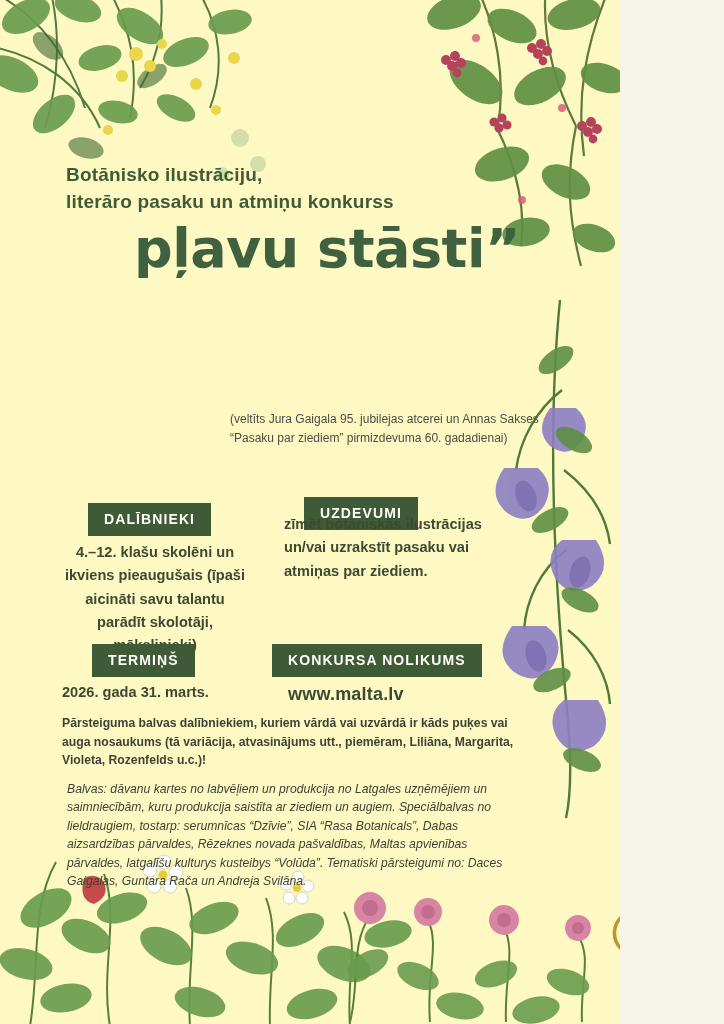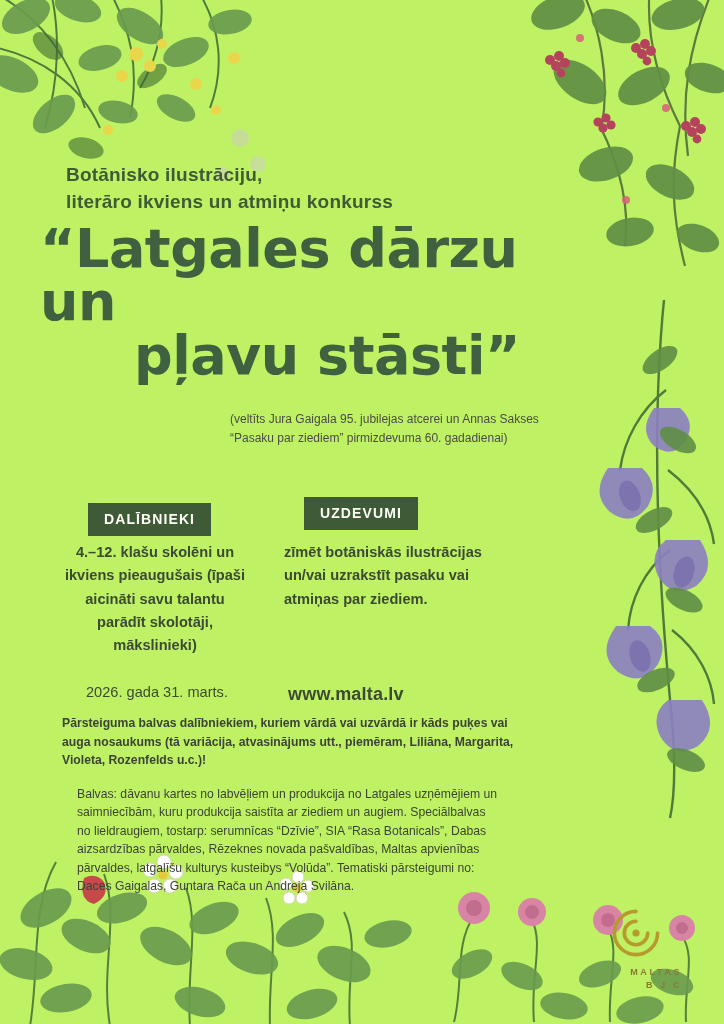--- a/index.html
+++ b/index.html
@@ -8,23 +8,23 @@
   }
   body {
     width: 724px;
     height: 1024px;
     overflow: hidden;
     font-family: "Liberation Sans", sans-serif;
     background: #f7f4ea;
   }
   .poster {
     position: relative;
-    width: 724px;
+    width: 620px;
     height: 1024px;
-    background: #bef264;
+    background: #fef9c3;
     overflow: hidden;
   }
 
   
   .deco {
     position: absolute;
     pointer-events: none;
   }
   .deco-top-left  { left: -10px;  top: -12px;  }
   .deco-top-right { right: -6px;  top: -14px;  }
@@ -94,31 +94,31 @@
   .pill-nolikums        { left: 272px; top: 644px; }
 
   .block-text {
     position: absolute;
     color: #3c4a34;
     font-size: 14.6px;
     line-height: 1.6;
     font-weight: bold;
   }
   .col-left  { left: 62px;  top: 541px; width: 186px; text-align: center; }
-  .col-right { left: 284px; top: 541px; width: 200px; }
+  .col-right { left: 284px; top: 513px; width: 200px; }
 
   .termins-value {
     position: absolute;
     left: 62px;
     top: 684px;
     width: 190px;
-    text-align: center;
+    text-align: left;
     color: #3c4a34;
     font-size: 14.6px;
-    font-weight: normal;
+    font-weight: bold;
   }
   .nolikums-value {
     position: absolute;
     left: 288px;
     top: 684px;
     width: 200px;
     color: #3c4a34;
     font-size: 18px;
     font-weight: bold;
     letter-spacing: .2px;
@@ -131,22 +131,23 @@
     width: 452px;
     color: #3c4334;
     font-size: 12.2px;
     line-height: 1.52;
   }
   .fineprint .bold-para {
     font-weight: bold;
     margin: 0 0 10px 0;
   }
   .fineprint .body-para {
-    margin: 15px;
+    margin: 5px;
     font-weight: normal;
+    font-style: italic;
   }
 
   
   .logo {
     position: absolute;
     right: 42px;
     bottom: 32px;
     width: 92px;
     text-align: right;
   }
@@ -372,38 +373,39 @@
       <circle cx="118" cy="88" r="7"></circle>
       <circle cx="194" cy="96" r="7"></circle>
       <circle cx="268" cy="104" r="6"></circle>
     </g>
   </svg>
 
   <div class="content">
 
     <div class="kicker">
       <div>Botānisko ilustrāciju,</div>
-      <div>literāro ikviens un atmiņu konkurss</div>
+      <div>literāro pasaku un atmiņu konkurss</div>
     </div>
 
     <div class="headline">
-      <span class="l1">“Latgales dārzu un</span>
       <span class="l2">pļavu stāsti”</span>
     </div>
 
     <div class="subnote">(veltīts Jura Gaigala 95. jubilejas atcerei un Annas Sakses “Pasaku par ziediem” pirmizdevuma 60. gadadienai)</div>
 
     <div class="pill pill-dalibnieki">DALĪBNIEKI</div>
     <div class="block-text col-left">4.–12. klašu skolēni un ikviens pieaugušais (īpaši aicināti savu talantu parādīt skolotāji, mākslinieki)</div>
 
     <div class="pill pill-uzdevumi">UZDEVUMI</div>
     <div class="block-text col-right">zīmēt botāniskās ilustrācijas  un/vai uzrakstīt pasaku vai atmiņas par ziediem.</div>
 
+    <div class="pill pill-termins">TERMIŅŠ</div>
     <div class="termins-value">2026. gada 31. marts.</div>
 
+    <div class="pill pill-nolikums">KONKURSA NOLIKUMS</div>
     <div class="nolikums-value">www.malta.lv</div>
 
     <div class="fineprint">
       <p class="bold-para">Pārsteiguma balvas dalībniekiem, kuriem vārdā vai uzvārdā ir kāds puķes vai auga nosaukums (tā variācija, atvasinājums utt., piemēram, Liliāna, Margarita, Violeta, Rozenfelds u.c.)!</p>
       <p class="body-para">Balvas: dāvanu kartes no labvēļiem un produkcija no Latgales uzņēmējiem un saimniecībām, kuru produkcija saistīta ar ziediem un augiem. Speciālbalvas no lieldraugiem, tostarp: serumnīcas “Dzīvie”, SIA “Rasa Botanicals”, Dabas aizsardzības pārvaldes, Rēzeknes novada pašvaldības, Maltas apvienības pārvaldes, latgalīšu kulturys kusteibys “Volūda”. Tematiski pārsteigumi no: Daces Gaigalas, Guntara Rača un Andreja Svilāna.</p>
     </div>
 
     <div class="logo">
       <svg class="logo-mark" viewBox="0 0 60 60">
         <g fill="none" stroke="#b79a2e" stroke-width="4" stroke-linecap="round">

